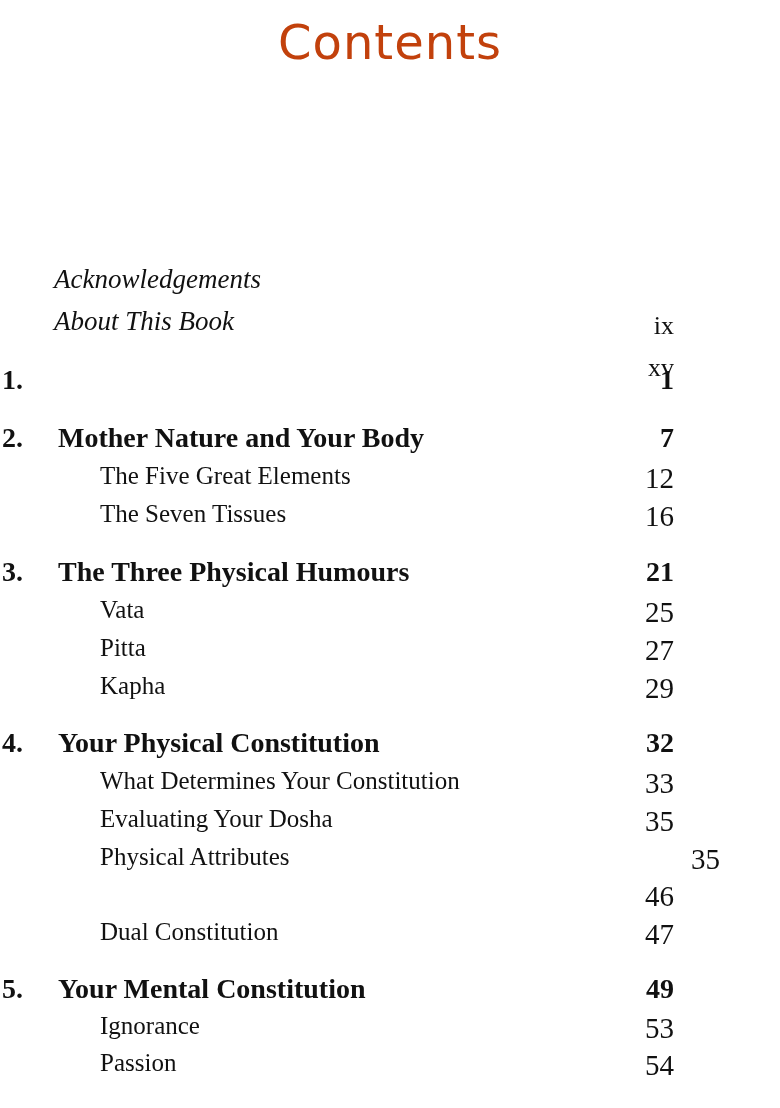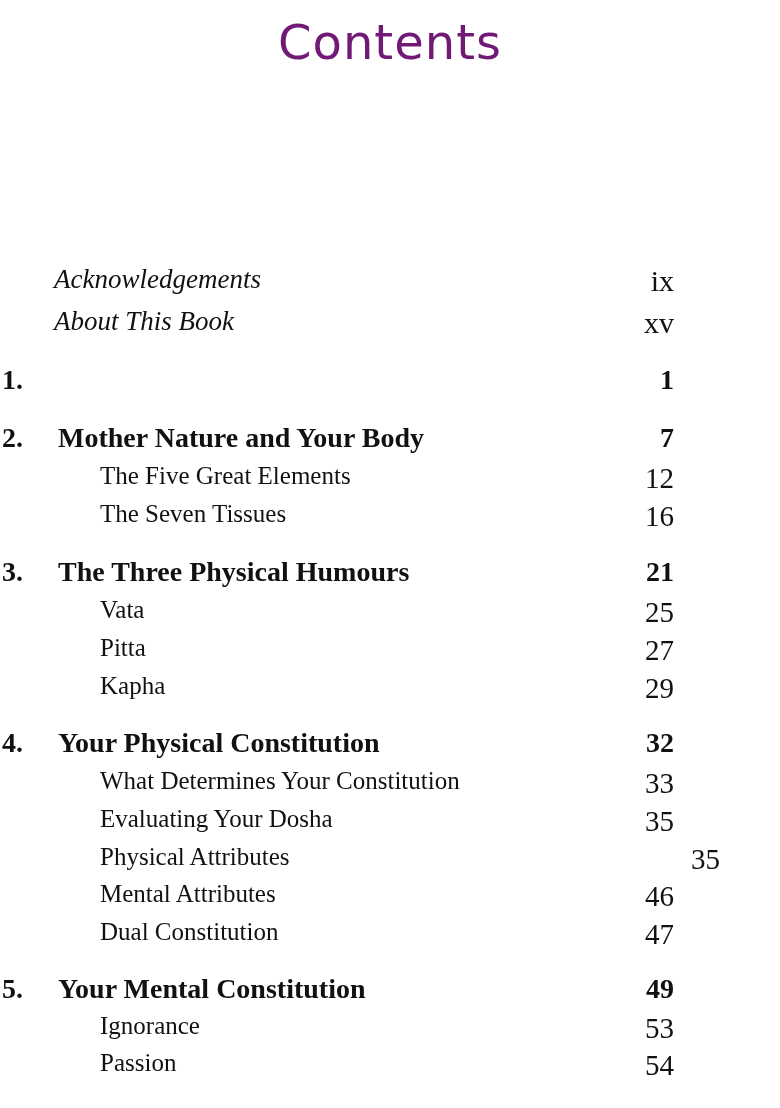--- a/index.html
+++ b/index.html
@@ -18,21 +18,21 @@
     .title {
       position: absolute;
       left: 0;
       top: 14px;
       width: 780px;
       text-align: center;
       font-family: "DejaVu Sans", sans-serif;
       font-weight: normal;
       font-size: 48px;
       letter-spacing: 1px;
-      color: #701a75;
+      color: #c2410c;
       margin: 0;
     }
     .row {
       position: absolute;
       left: 0;
       width: 680px;
       height: 36px;
     }
     .row .num {
       position: absolute;
@@ -48,21 +48,22 @@
       position: absolute;
       right: 6px;
       white-space: nowrap;
     }
     .front .label {
       left: 54px;
       font-style: italic;
       font-size: 27px;
     }
     .front .page {
-      font-size: 30px;
+      font-size: 26px;
+      margin-top: 47px;
     }
     .chapter .label {
       left: 58px;
       font-weight: bold;
       font-size: 28px;
     }
     .chapter .page {
       font-weight: bold;
       font-size: 28px;
     }
@@ -136,21 +137,20 @@
 </div>
 <div class="row section" style="top:805px;text-align:center;">
   <span class="label">Evaluating Your Dosha</span>
   <span class="page">35</span>
 </div>
 <div class="row section" style="top:843px;padding-left:46px;">
   <span class="label">Physical Attributes</span>
   <span class="page">35</span>
 </div>
 <div class="row section" style="top:880px;">
-  <span class="label">Mental Attributes</span>
   <span class="page">46</span>
 </div>
 <div class="row section" style="top:918px;">
   <span class="label">Dual Constitution</span>
   <span class="page">47</span>
 </div>
 
 <div class="row chapter" style="top:973px;">
   <span class="num">5.</span>
   <span class="label">Your Mental Constitution</span>

